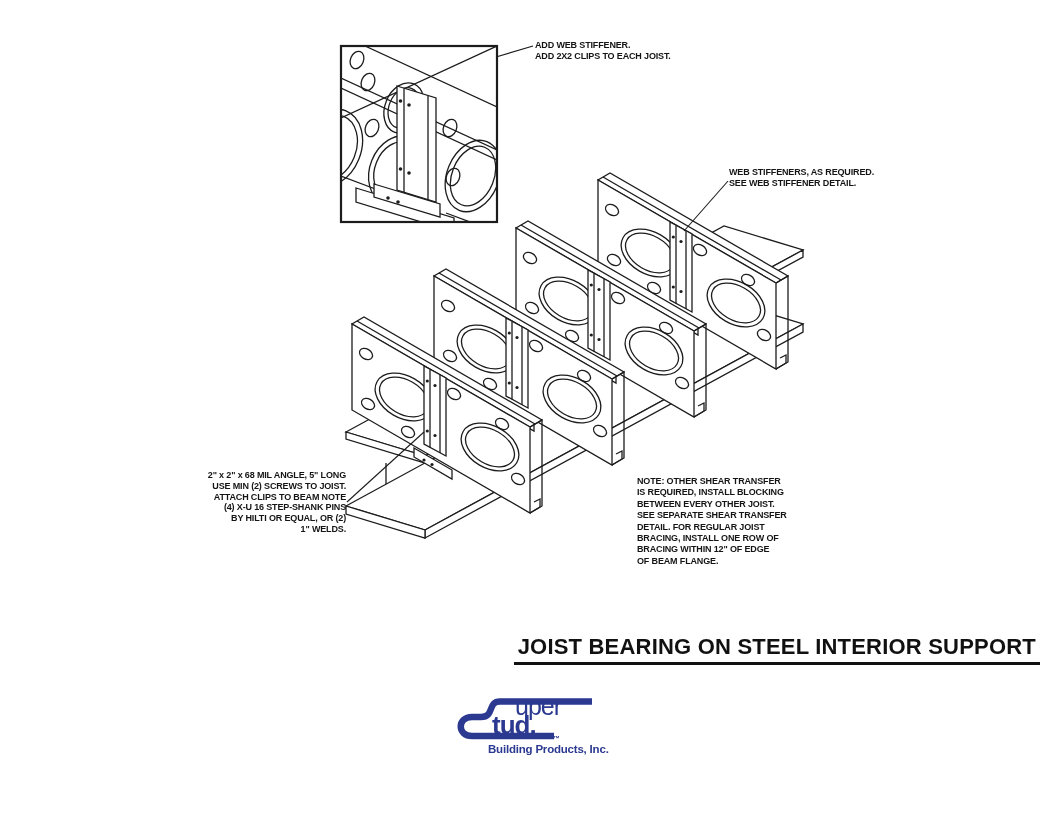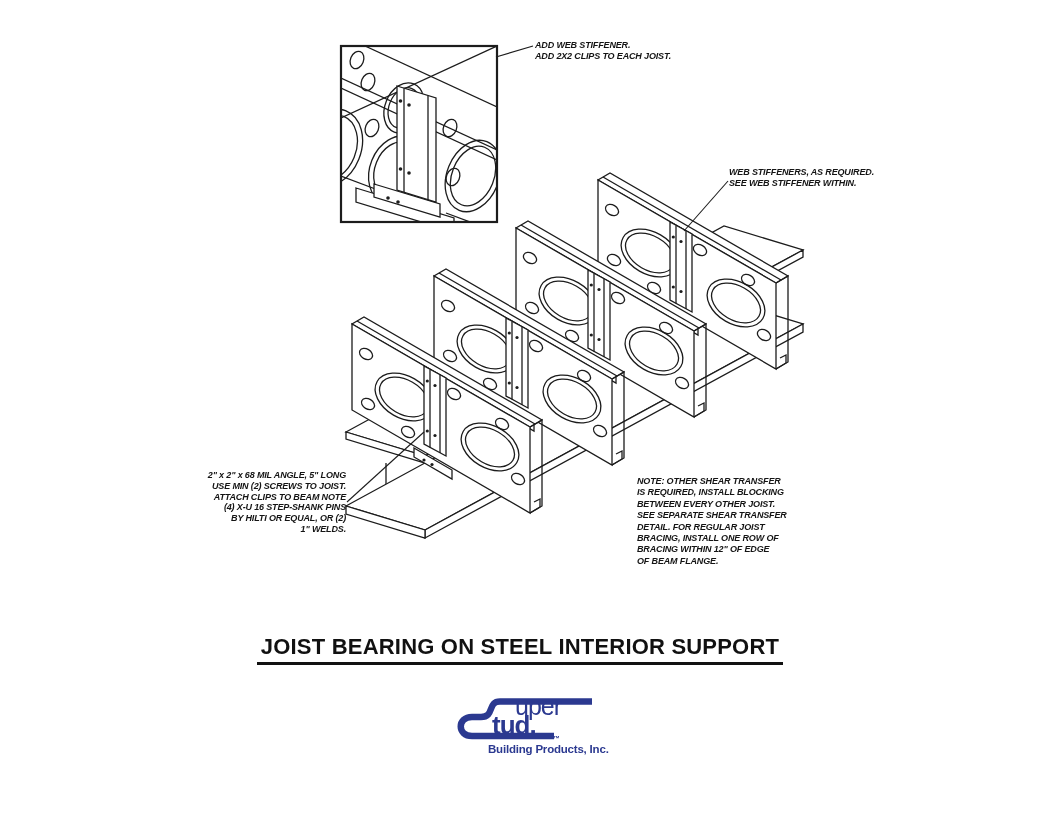--- a/index.html
+++ b/index.html
@@ -8,25 +8,25 @@
     font-family:"Liberation Sans", sans-serif;overflow:hidden;
   }
   .art{position:absolute;left:0;top:0;}
   .ln{stroke:#1c1c1c;stroke-width:1.3;fill:none;}
   .w{stroke:#1c1c1c;stroke-width:1.3;fill:#ffffff;}
   .d{fill:#1c1c1c;stroke:none;}
   .leader{stroke:#1c1c1c;stroke-width:1.1;fill:none;}
   .inset-border{stroke:#1c1c1c;stroke-width:2.2;fill:none;}
   .ann{
     position:absolute;font-weight:bold;font-size:9px;line-height:10.8px;
-    color:#141414;letter-spacing:-0.15px;white-space:nowrap;font-style:italic;
+    color:#141414;letter-spacing:-0.15px;white-space:nowrap;
   }
   .ann-right{text-align:right;}
   .title-row{
-    position:absolute;left:0;top:634px;width:1040px;text-align:center;
+    position:absolute;left:0;top:634px;width:1040px;text-align:right;
   }
   .title-text{
     display:inline-block;font-weight:bold;font-size:22px;color:#111;
     letter-spacing:0.2px;border-bottom:3px solid #111;padding:0 4px 2px 4px;
   }
   .logo{position:absolute;left:440px;top:686px;width:200px;height:78px;}
   .logo .logo-s{position:absolute;left:0;top:0;}
   .logo .logo-s path{stroke:#2b3990;stroke-width:6.5;fill:none;}
   .logo span{position:absolute;color:#2b3990;line-height:1;}
   .logo .uper{left:62px;top:8px;font-size:25px;font-weight:normal;letter-spacing:-1px;margin-left:13px;}
@@ -139,21 +139,21 @@
   </g>
 </svg>
 
 <div class="ann" style="left:535px;top:40px;">
   <div>ADD WEB STIFFENER.</div>
   <div>ADD 2X2 CLIPS TO EACH JOIST.</div>
 </div>
 
 <div class="ann" style="left:729px;top:167px;">
   <div>WEB STIFFENERS, AS REQUIRED.</div>
-  <div>SEE WEB STIFFENER WITHIN.</div>
+  <div>SEE WEB STIFFENER DETAIL.</div>
 </div>
 
 <div class="ann ann-right" style="left:166px;top:470px;width:180px;">
   <div>2" x 2" x 68 MIL ANGLE, 5" LONG</div>
   <div>USE MIN (2) SCREWS TO JOIST.</div>
   <div>ATTACH CLIPS TO BEAM NOTE</div>
   <div>(4) X-U 16 STEP-SHANK PINS</div>
   <div>BY HILTI OR EQUAL, OR (2)</div>
   <div>1" WELDS.</div>
 </div>

